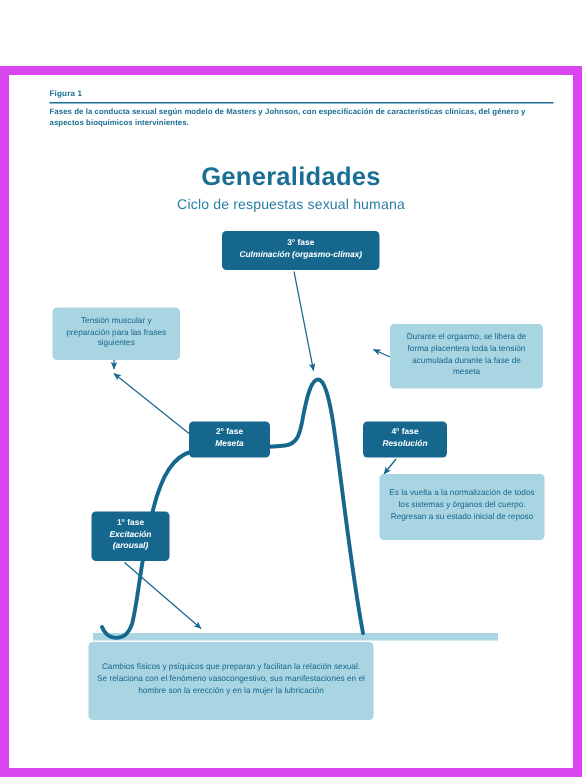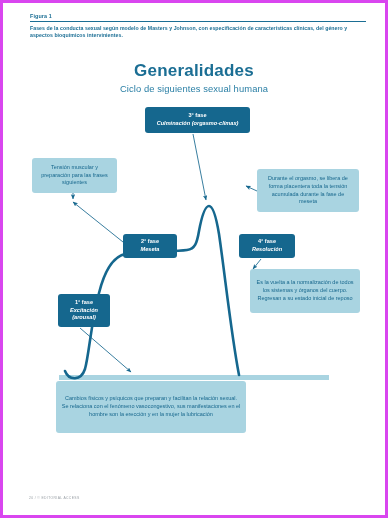--- a/index.html
+++ b/index.html
@@ -5,22 +5,23 @@
   html,body{margin:0;padding:0;}
   body{
     width:388px;height:518px;
     background:#ffffff;
     font-family:"Liberation Sans", sans-serif;
     overflow:hidden;
     position:relative;
   }
   .page{
     position:absolute;inset:0;
-    border:3px solid #d946ef;
+    border:6px solid #d946ef;
     box-sizing:border-box;
+    margin-top:44px;
   }
 
   
   .fig-header{
     position:absolute;left:27px;top:10px;width:336px;
   }
   .fig-label{
     font-size:5.4px;font-weight:bold;color:#1b6e94;
     letter-spacing:.1px;line-height:7px;
     padding-bottom:1px;
@@ -95,21 +96,21 @@
 
 <div class="page">
 
   <div class="fig-header">
     <div class="fig-label">Figura 1</div>
     <div class="fig-rule"></div>
     <div class="fig-caption">Fases de la conducta sexual según modelo de Masters y Johnson, con especificación de características clínicas, del género y aspectos bioquímicos intervinientes.</div>
   </div>
 
   <div class="title">Generalidades</div>
-  <div class="subtitle">Ciclo de siguientes sexual humana</div>
+  <div class="subtitle">Ciclo de respuestas sexual humana</div>
 
   <svg class="canvas" viewBox="0 0 388 518">
     <defs>
       <marker id="arw" markerWidth="7" markerHeight="7" refX="5.6" refY="2.6" orient="auto" markerUnits="strokeWidth">
         <path d="M0,0 L6,2.6 L0,5.2 L1.5,2.6 z" fill="#15678e"></path>
       </marker>
     </defs>
 
     <rect x="56" y="372" width="270" height="5" fill="#a9d4e1"></rect>
 

